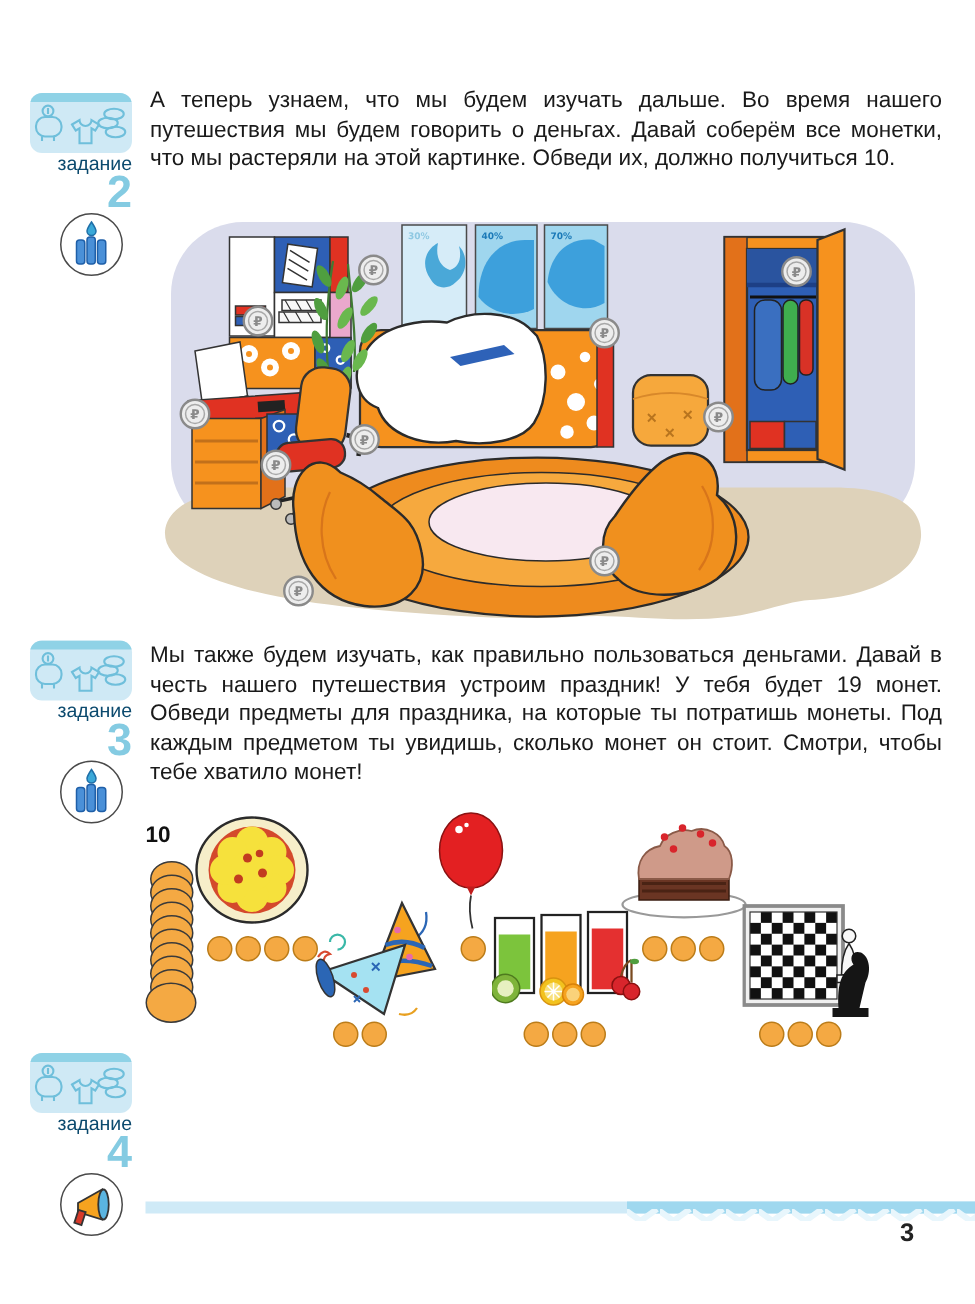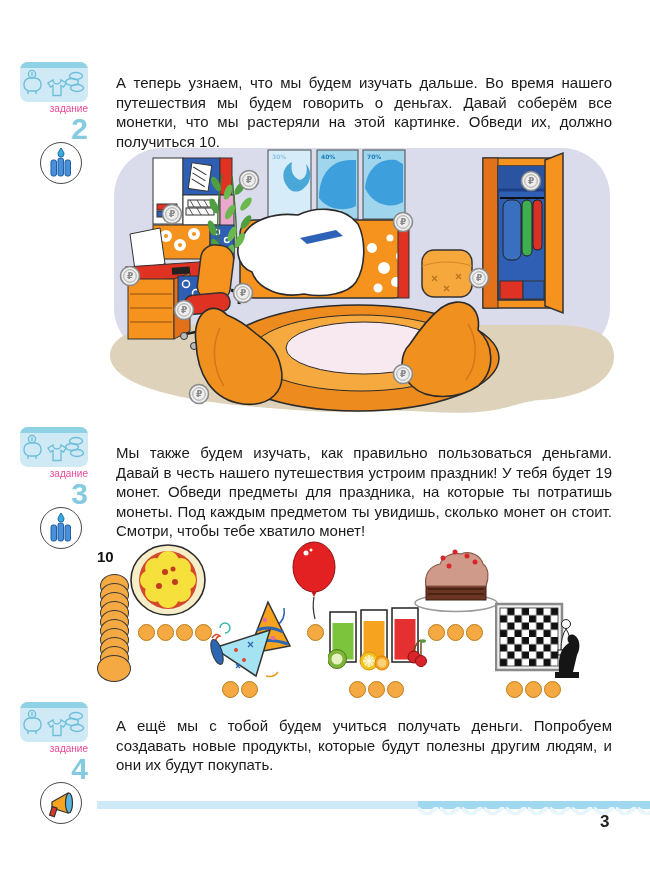--- a/index.html
+++ b/index.html
@@ -1,26 +1,26 @@
 <!DOCTYPE html>
 <html><head>
 <meta charset="utf-8">
 <style>
   html,body{margin:0;padding:0;background:#fff;}
   .page{position:relative;width:650px;height:869px;background:#fff;overflow:hidden;
         font-family:"Liberation Sans",sans-serif;}
   .para{position:absolute;left:100px;width:528px;font-size:15px;line-height:19.5px;
         color:#1a1a1a;text-align:justify;text-align-last:left;}
-  .para p{margin:16px;}
+  .para p{margin:0;}
   
   .task{position:absolute;left:20px;width:70px;}
   .badge{position:relative;width:68px;height:40px;background:#cfe9f5;border-radius:8px;overflow:hidden;}
   .badge-stripe{height:6px;background:#8fd2e6;}
   .badge svg{display:block;margin-top:0;}
-  .task-label{color:#ec4899;font-size:10px;line-height:14px;text-align:right;width:68px;}
+  .task-label{color:#0c4a6e;font-size:13px;line-height:14px;text-align:right;width:68px;}
   .task-number{color:#84cbe2;font-size:30px;font-weight:700;line-height:26px;text-align:right;width:68px;}
   .tool{width:42px;height:42px;margin-left:20px;border:1.5px solid #4a4a4a;border-radius:50%;
         background:#fff;box-sizing:border-box;display:flex;align-items:center;justify-content:center;}
   
   .scene{position:absolute;left:100px;top:148px;width:525px;height:267px;}
   
   .party{position:absolute;left:95px;top:540px;width:535px;height:165px;}
   .party .item{position:absolute;}
   .budget{position:absolute;left:2px;top:8px;font-size:15px;font-weight:700;color:#111;}
   .stack{position:absolute;left:2px;top:34px;display:flex;flex-direction:column;align-items:center;}
@@ -476,21 +476,20 @@
       </svg>
     </div>
     <div class="coinrow" style="left:411px;top:141px">
         <span class="coin"></span>
         <span class="coin"></span>
         <span class="coin"></span>
       </div>
   </div>
 
   <div class="para" id="p3" style="top:700px">
-    <p>А ещё мы с тобой будем учиться получать деньги. Попробуем создавать новые продукты, которые будут полезны другим людям, и они их будут покупать.</p>
   </div>
 
   <div class="band">
     <div class="chev">
       <svg width="232" height="8">
         <defs>
           <pattern id="zz" width="22" height="8" patternUnits="userSpaceOnUse">
             <path d="M-2,0 L9,8 L20,0" stroke="#e8f6fc" stroke-width="4" fill="none"></path>
           </pattern>
         </defs>

